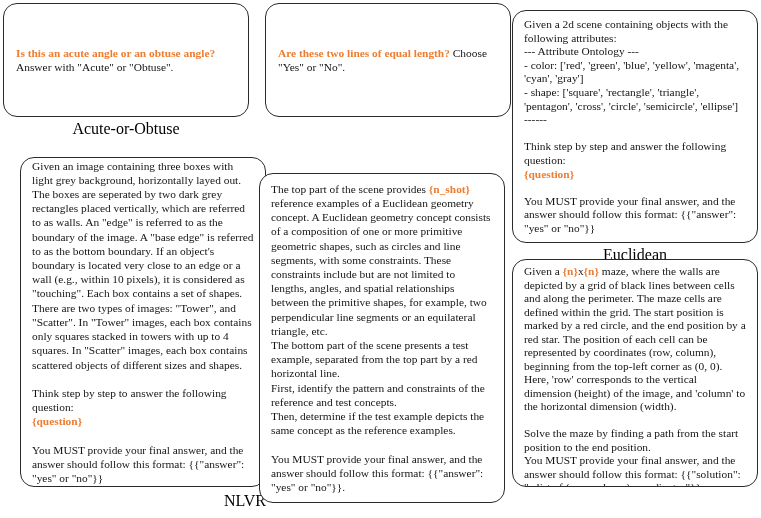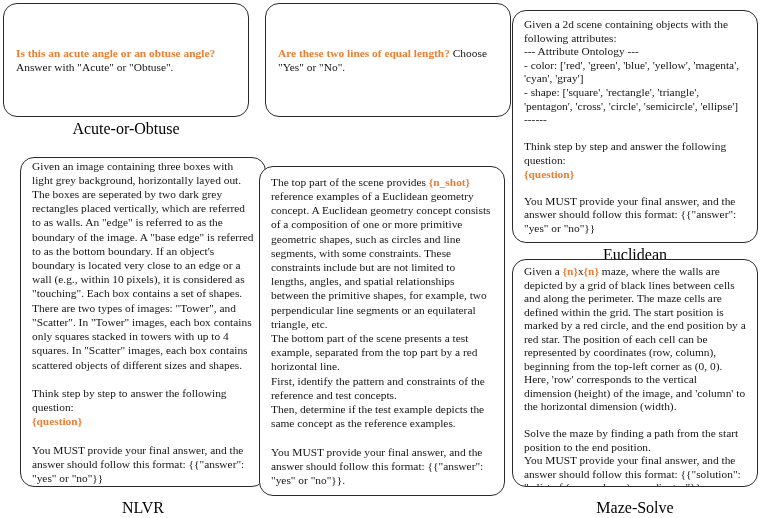--- a/index.html
+++ b/index.html
@@ -11,21 +11,21 @@
     font-family: "Liberation Serif", serif;
     color: var(--ink);
     position: relative;
     overflow: hidden;
   }
   .panel { position: absolute; width: 246px; }
   #p1 { left: 3px;   top: 3px; }
   #p2 { left: 265px; top: 3px; }
   #p3 { left: 512px; top: 10px; }
   #p4 { left: 20px;   top: 157px; }
-  #p5 { left: 259px; top: 166px; }
+  #p5 { left: 259px; top: 173px; }
   #p6 { left: 512px; top: 259px; }
 
   .box {
     border: 1.5px solid var(--line);
     border-radius: 14px;
     background: #fff;
     width: 100%;
     overflow: hidden;
   }
   #p1 .box, #p2 .box { height: 114px; display: flex; align-items: center; padding: 0 12px; }
@@ -43,21 +43,21 @@
   #p6 .content { line-height: 13.5px; }
   .orange { color: var(--accent); font-weight: bold; }
 
   .caption {
     text-align: center;
     font-size: 16px;
     color: #000;
     margin-top: 4px;
     line-height: 16px;
   }
-  #p4 .caption, #p5 .caption, #p6 .caption { margin-top: 13px; }
+  #p4 .caption, #p5 .caption, #p6 .caption { margin-top: 6px; text-align: right; }
 </style>
 </head>
 <body>
 
 <div class="panel" id="p1">
   <div class="box">
     <div class="content"><span class="orange">Is this an acute angle or an obtuse angle? </span><span>Answer with "Acute" or "Obtuse".</span></div>
   </div>
   <div class="caption">Acute-or-Obtuse</div>
 </div>
@@ -107,14 +107,13 @@
   </div>
 </div>
 
 <div class="panel" id="p6">
   <div class="box">
     <div class="content"><span>Given a </span><span class="orange">{n}</span><span>x</span><span class="orange">{n}</span><span> maze, where the walls are depicted by a grid of black lines between cells and along the perimeter. The maze cells are defined within the grid. The start position is marked by a red circle, and the end position by a red star. The position of each cell can be represented by coordinates (row, column), beginning from the top-left corner as (0, 0). Here, 'row' corresponds to the vertical dimension (height) of the image, and 'column' to the horizontal dimension (width).
 
 Solve the maze by finding a path from the start position to the end position.
 You MUST provide your final answer, and the answer should follow this format: {{"solution": "a list of (row, column) coordinates"}}.</span></div>
   </div>
-  <div class="caption">Maze-Solve</div>
 </div>
 
 </body></html>

